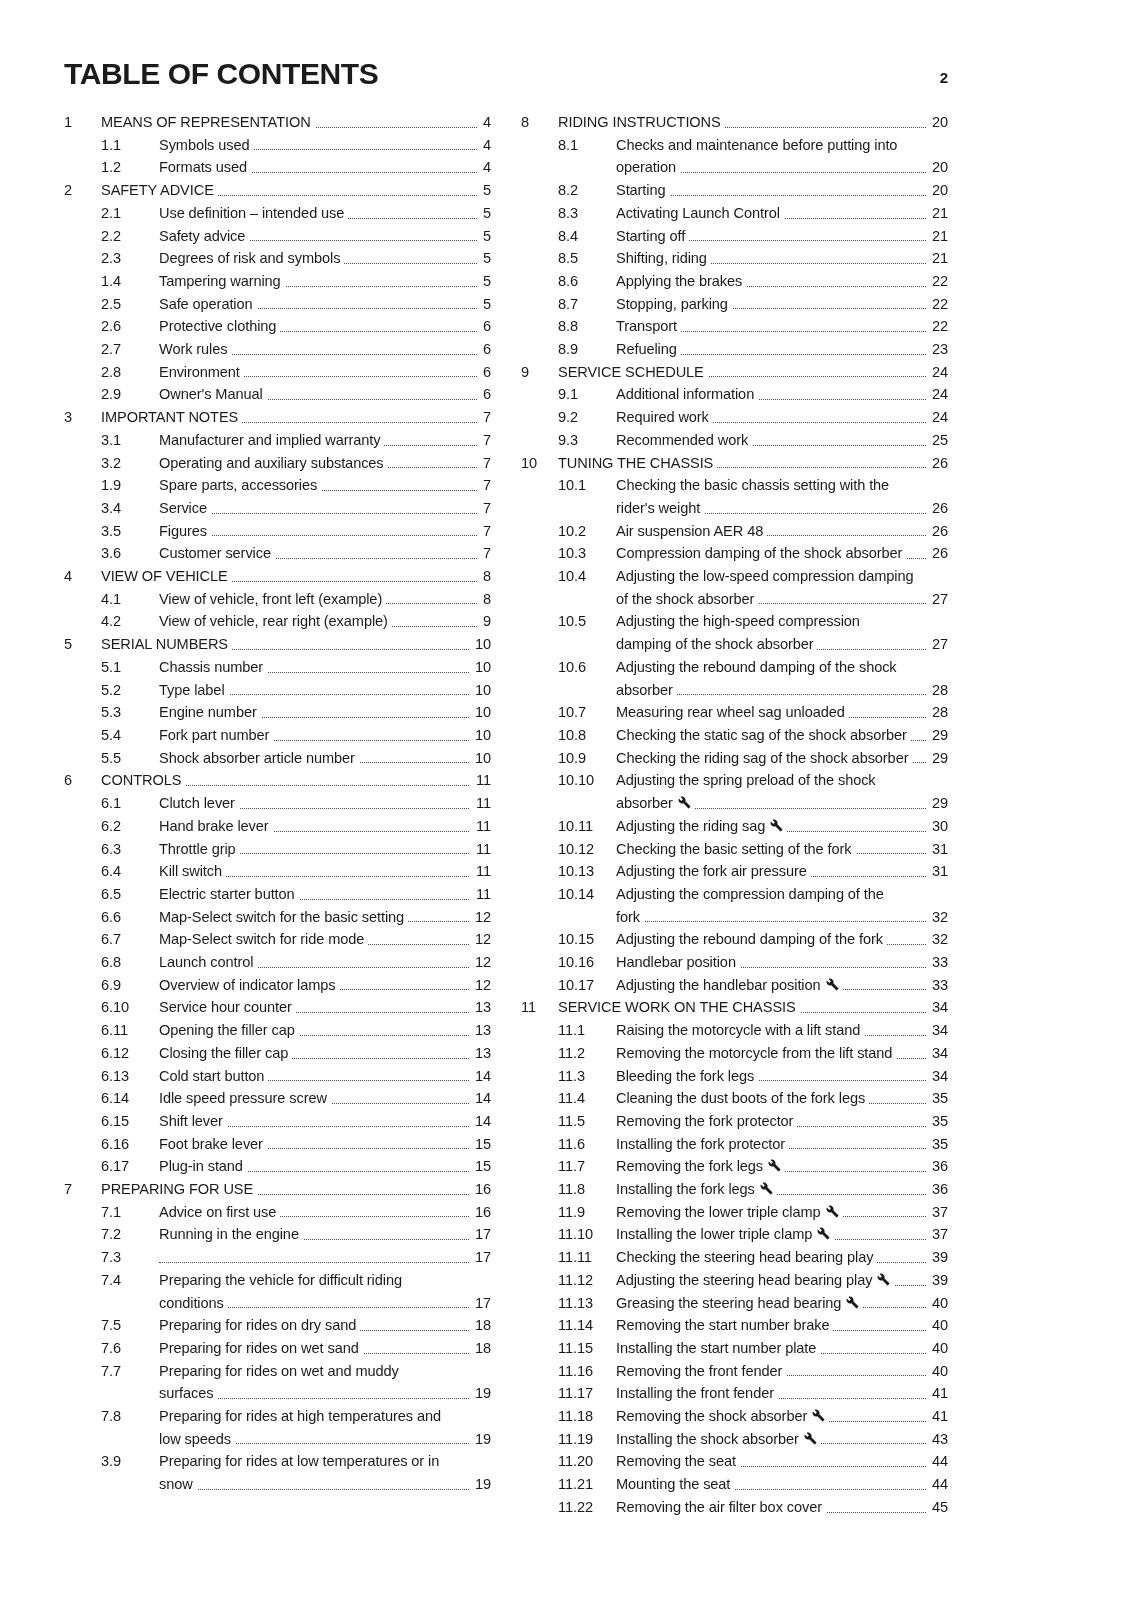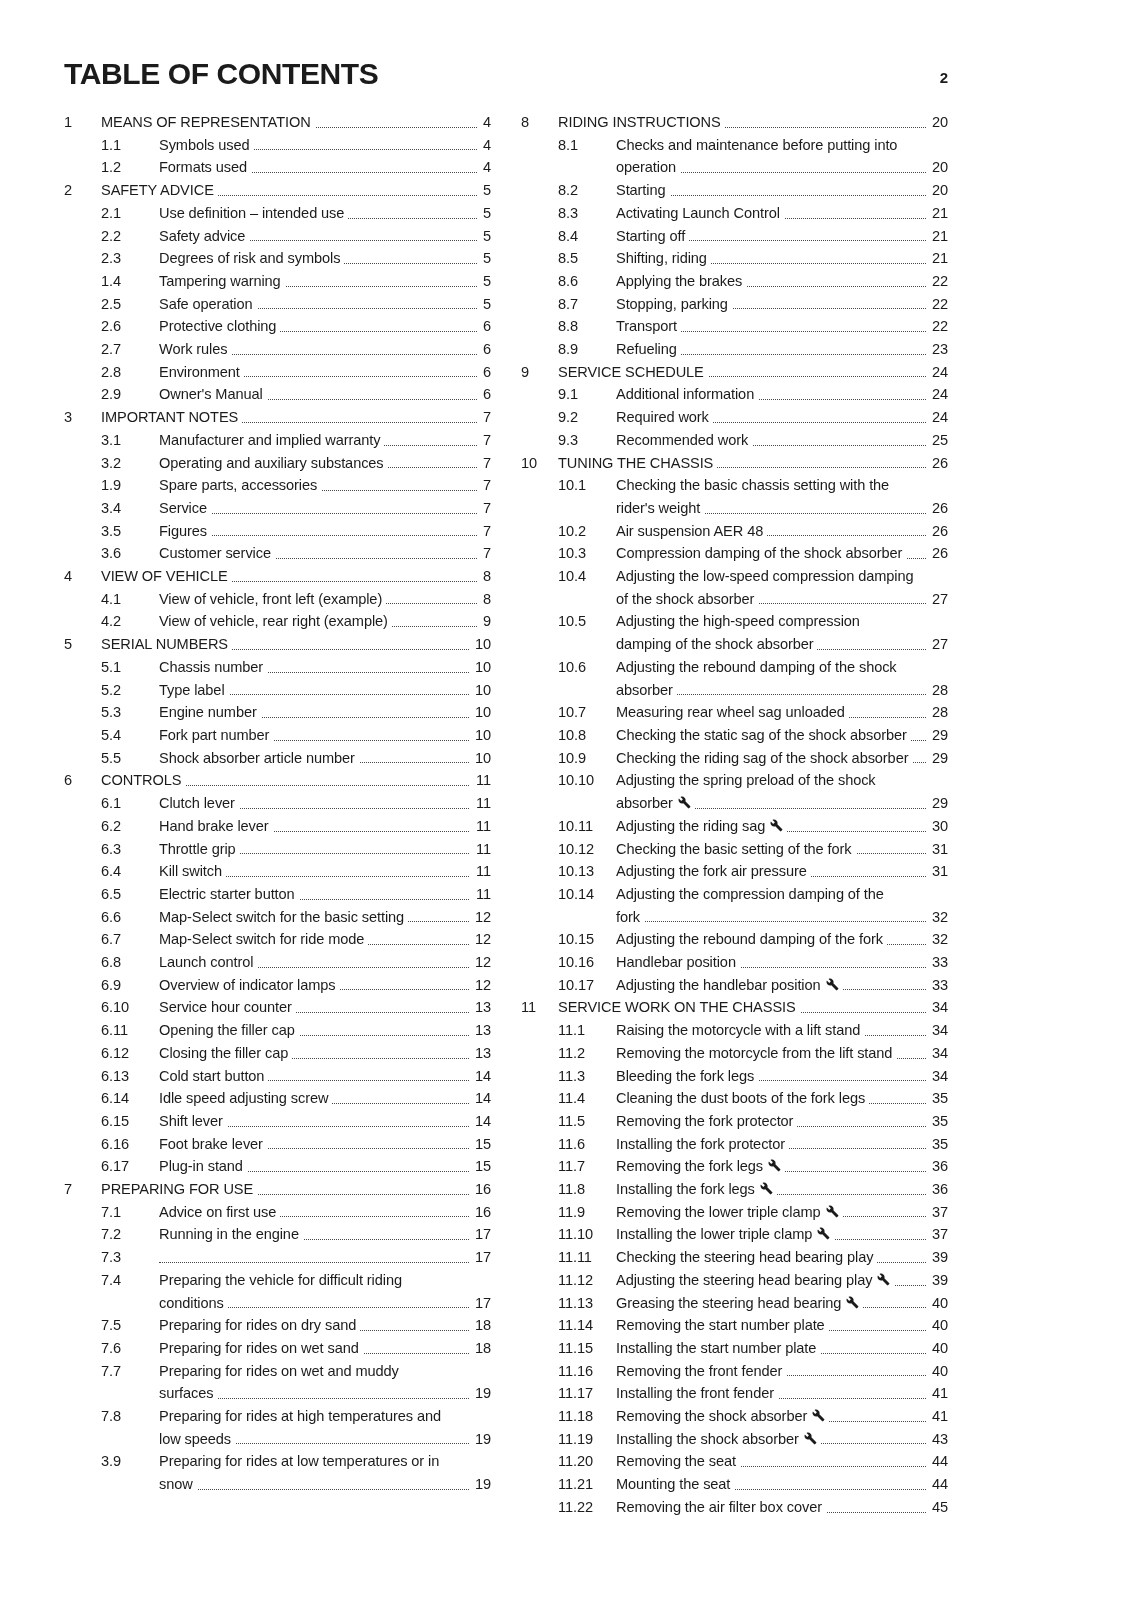--- a/index.html
+++ b/index.html
@@ -215,21 +215,21 @@
         <div class="row sub">
           <span class="num">6.12</span>
           <span class="body"><span class="t">Closing the filler cap</span><span class="pg">13</span></span>
         </div>
         <div class="row sub">
           <span class="num">6.13</span>
           <span class="body"><span class="t">Cold start button</span><span class="pg">14</span></span>
         </div>
         <div class="row sub">
           <span class="num">6.14</span>
-          <span class="body"><span class="t">Idle speed adjusting screw</span><span class="pg">14</span></span>
+          <span class="body"><span class="t">Idle speed pressure screw</span><span class="pg">14</span></span>
         </div>
         <div class="row sub">
           <span class="num">6.15</span>
           <span class="body"><span class="t">Shift lever</span><span class="pg">14</span></span>
         </div>
         <div class="row sub">
           <span class="num">6.16</span>
           <span class="body"><span class="t">Foot brake lever</span><span class="pg">15</span></span>
         </div>
         <div class="row sub">
@@ -486,21 +486,21 @@
               </svg></span><span class="pg">39</span></span>
         </div>
         <div class="row sub">
           <span class="num">11.13</span>
           <span class="body"><span class="t">Greasing the steering head bearing<svg viewBox="0 0 24 24" class="wrench">
                 <path d="M22.7 19l-9.1-9.1c.9-2.3.4-5-1.5-6.9-2-2-5-2.4-7.4-1.3L9 6 6 9 1.6 4.7C.4 7.1.9 10.1 2.9 12.1c1.9 1.9 4.6 2.4 6.9 1.5l9.1 9.1c.4.4 1 .4 1.4 0l2.3-2.3c.5-.4.5-1.1.1-1.4z"></path>
               </svg></span><span class="pg">40</span></span>
         </div>
         <div class="row sub">
           <span class="num">11.14</span>
-          <span class="body"><span class="t">Removing the start number plate</span><span class="pg">40</span></span>
+          <span class="body"><span class="t">Removing the start number brake</span><span class="pg">40</span></span>
         </div>
         <div class="row sub">
           <span class="num">11.15</span>
           <span class="body"><span class="t">Installing the start number plate</span><span class="pg">40</span></span>
         </div>
         <div class="row sub">
           <span class="num">11.16</span>
           <span class="body"><span class="t">Removing the front fender</span><span class="pg">40</span></span>
         </div>
         <div class="row sub">

